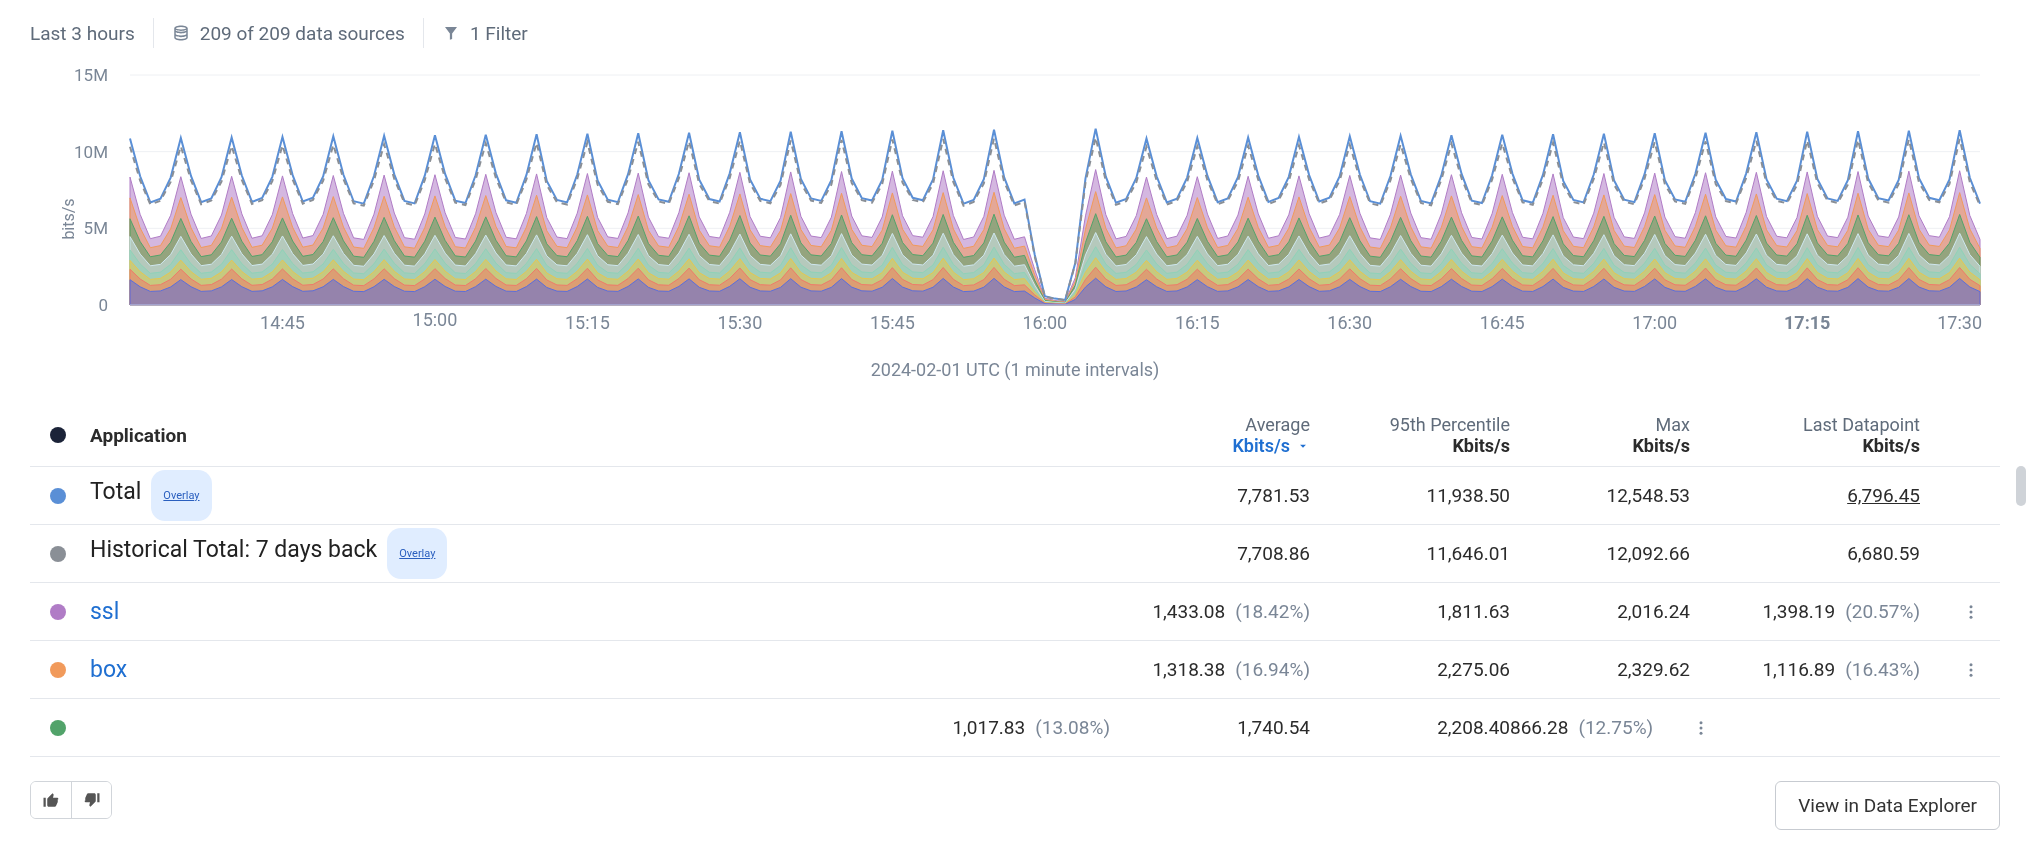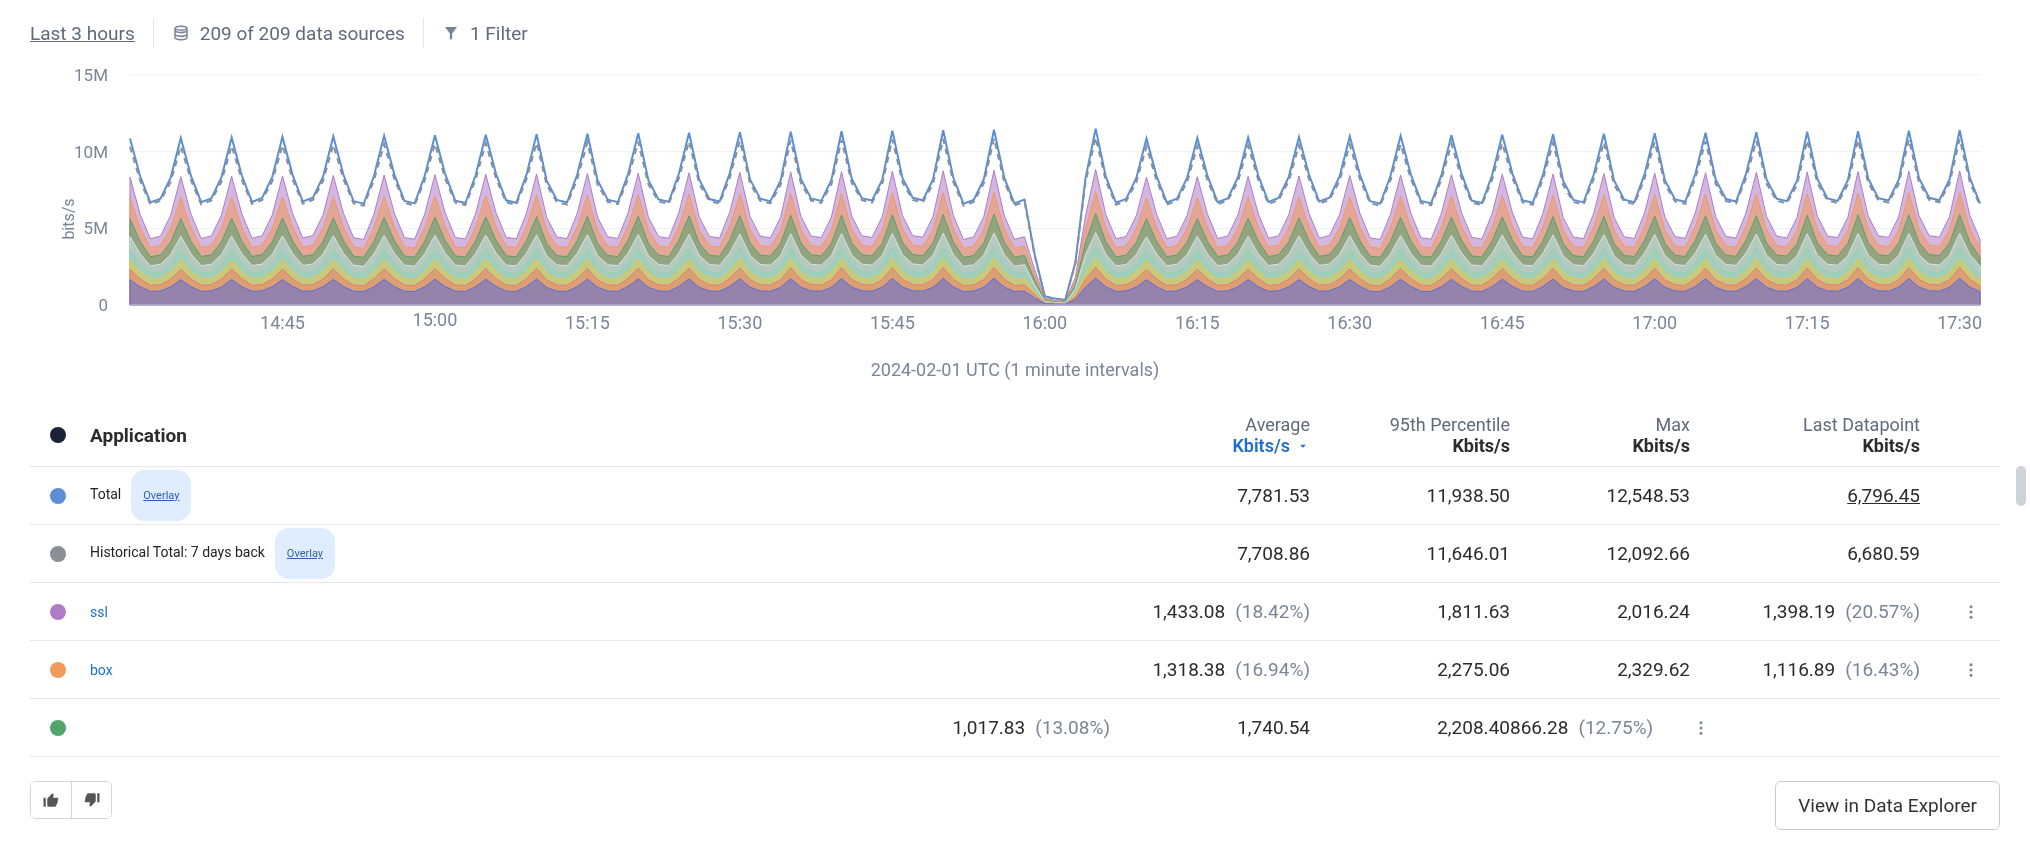--- a/index.html
+++ b/index.html
@@ -11,21 +11,21 @@
     --bg:#ffffff;
     --chip-bg:#e0edff;
     --chip-text:#2a5fbf;
   }
   *{box-sizing:border-box;}
   html,body{margin:0;padding:0;background:var(--bg);font-family:-apple-system,BlinkMacSystemFont,"Segoe UI",Roboto,Helvetica,Arial,sans-serif;color:var(--text);font-size:14px;}
   .wrap{width:2030px;height:848px;position:relative;padding:18px 30px 0 30px;}
   
   .filters{display:flex;align-items:center;gap:0;color:var(--muted);font-size:19px;}
   .filters .item{display:flex;align-items:center;gap:10px;padding:0 18px;border-right:1px solid var(--border);height:30px;cursor:pointer;}
-  .filters .item:first-child{padding-left:0;text-decoration:underline;}
+  .filters .item:first-child{padding-left:0;}
   .filters .item:last-child{border-right:none;}
   .filters svg{width:18px;height:18px;fill:#7a8696;}
   
   .chart-area{margin-top:22px;position:relative;height:310px;}
   .chart-area svg.chart{display:block;}
   .ylabel{position:absolute;left:18px;top:48%;transform:translateY(-50%) rotate(-90deg);transform-origin:center;color:var(--muted2);font-size:16px;}
   .xlabel{position:absolute;left:0;right:0;bottom:0;text-align:center;color:var(--muted2);font-size:18px;}
   .ytick{position:absolute;text-align:right;color:var(--muted2);font-size:17px;width:70px;}
   .xtick{position:absolute;color:var(--muted2);font-size:18px;transform:translateX(-50%);}
   
@@ -34,21 +34,21 @@
   .tbl .row{display:grid;grid-template-columns:60px 1fr 200px 200px 180px 270px 40px;align-items:center;border-bottom:1px solid var(--border);height:58px;}
   .dot{width:16px;height:16px;border-radius:50%;margin-left:20px;}
   .hdr .dot{background:#1b2338;}
   .col-app{font-weight:700;font-size:19px;}
   .hdr .metric{text-align:right;}
   .metric .top{color:var(--muted);font-size:18px;}
   .metric .bot{color:var(--text);font-weight:700;font-size:18px;}
   .metric .sort{color:var(--link);font-weight:600;font-size:18px;cursor:pointer;display:inline-flex;align-items:center;gap:6px;}
   .cell{font-size:19px;text-align:right;}
   .cell .pct{color:var(--muted2);margin-left:10px;}
-  .name{font-size:14px;color:var(--link);cursor:pointer;}
+  .name{font-size:23px;color:var(--link);cursor:pointer;}
   .name.plain{color:#222;cursor:default;}
   .chip{display:inline-block;background:var(--chip-bg);color:var(--chip-text);border-radius:14px;padding:19px 12px;font-size:11px;margin-left:10px;vertical-align:middle;text-decoration:underline;}
   .kebab{width:22px;height:22px;cursor:pointer;color:#7a8696;display:flex;align-items:center;justify-content:center;}
   .kebab svg{width:18px;height:18px;fill:currentColor;}
   .scroll-thumb{position:absolute;right:4px;width:10px;height:40px;background:#cfd3d8;border-radius:5px;}
   
   .footer{position:absolute;left:30px;right:30px;bottom:18px;display:flex;align-items:flex-start;justify-content:space-between;}
   .vote{display:flex;border:1px solid #d1d5da;border-radius:6px;overflow:hidden;}
   .vote .btn{width:40px;height:36px;display:flex;align-items:center;justify-content:center;cursor:pointer;background:#fff;}
   .vote .btn + .btn{border-left:1px solid #d1d5da;}
@@ -106,21 +106,21 @@
         <span class="xtick" style="left: 252.473px; top: 242px;">14:45</span>
         <span class="xtick" style="left: 404.945px; top: 239px;">15:00</span>
         <span class="xtick" style="left: 557.418px; top: 242px;">15:15</span>
         <span class="xtick" style="left: 709.89px; top: 242px;">15:30</span>
         <span class="xtick" style="left: 862.363px; top: 242px;">15:45</span>
         <span class="xtick" style="left: 1014.84px; top: 242px;">16:00</span>
         <span class="xtick" style="left: 1167.31px; top: 242px;">16:15</span>
         <span class="xtick" style="left: 1319.78px; top: 242px;">16:30</span>
         <span class="xtick" style="left: 1472.25px; top: 242px;">16:45</span>
         <span class="xtick" style="left: 1624.73px; top: 242px;">17:00</span>
-        <span class="xtick" style="left: 1777.2px; top: 242px;">17:15</span>
+        <span class="xtick" style="left: 1777.2px; top: 242px; font-weight: bold;">17:15</span>
         <span class="xtick" style="left: 1929.67px; top: 242px;">17:30</span>
       </div>
     <span class="xlabel">2024-02-01 UTC (1 minute intervals)</span>
   </div>
 
   <div class="tbl">
     <div class="hdr">
       <div class="dot"></div>
       <div class="col-app">Application</div>
       <div class="metric">

